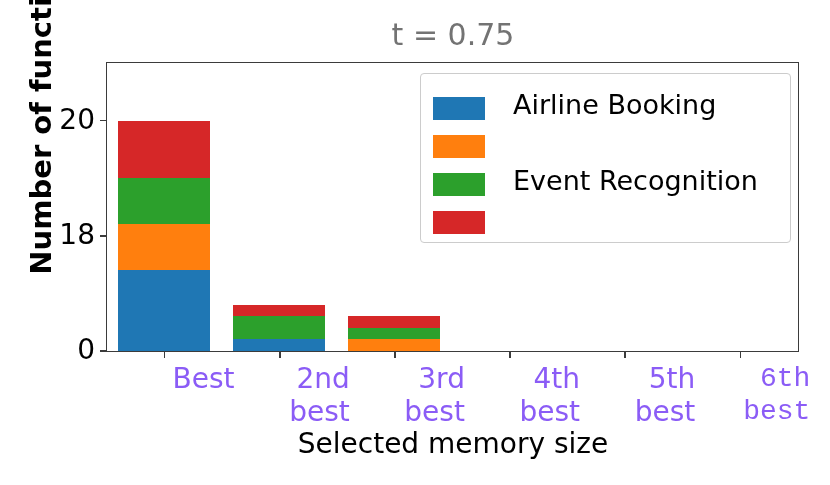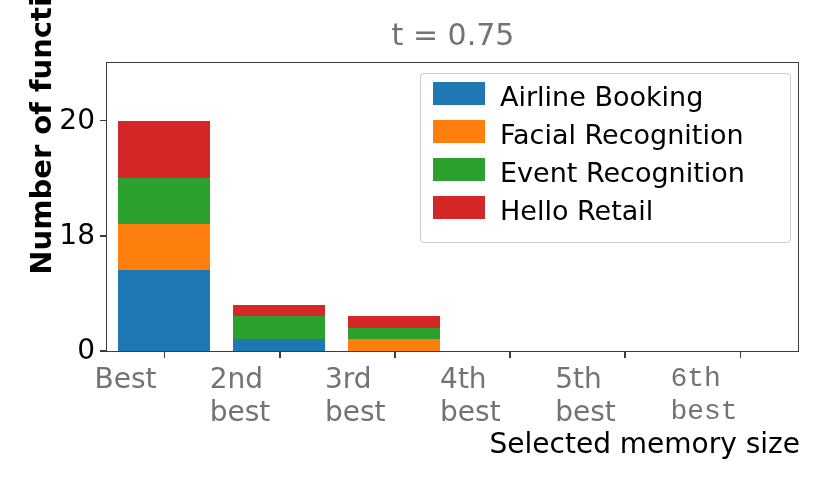--- a/index.html
+++ b/index.html
@@ -108,54 +108,55 @@
     position: absolute;
     width: 1.6px;
     height: 7px;
     background: #3b3b3b;
   }
   .xtick-label {
     position: absolute;
     top: 362px;
     width: 140px;
     margin-left: -70px;
-    text-align: left;
+    text-align: right;
     font-size: 28px;
     line-height: 33px;
-    color: #737373;
+    color: #8b5cf6;
     white-space: pre-line;
   }
   #xlabel {
     position: absolute;
     left: 106px;
     top: 428px;
     width: 694px;
-    text-align: right;
+    text-align: center;
     font-size: 28px;
     line-height: 32px;
     color: #000000;
     white-space: pre;
   }
 
   
   #legend {
     position: absolute;
     left: 420px;
     top: 73px;
     width: 371px;
     box-sizing: border-box;
     background: #ffffff;
     border: 1.2px solid #cccccc;
     border-radius: 4px;
     padding: 8px 12px 8px 12px;
   }
   .legend-row {
     display: flex;
-    align-items: flex-start;
+    align-items: flex-end;
     height: 38px;
+    gap: 13px;
   }
   .legend-swatch {
     width: 52px;
     height: 23px;
     flex: 0 0 auto;
   }
   .legend-text {
     margin-left: 15px;
     font-size: 27px;
     line-height: 30px;
@@ -226,25 +227,23 @@
 
   <div id="xlabel">Selected memory size</div>
 
   <div id="legend">
       <div class="legend-row">
         <div class="legend-swatch" style="background: rgb(31, 119, 180);"></div>
         <div class="legend-text">Airline Booking</div>
       </div>
       <div class="legend-row">
         <div class="legend-swatch" style="background: rgb(255, 127, 14);"></div>
-        <div class="legend-text">Facial Recognition</div>
       </div>
       <div class="legend-row">
         <div class="legend-swatch" style="background: rgb(44, 160, 44);"></div>
         <div class="legend-text">Event Recognition</div>
       </div>
       <div class="legend-row">
         <div class="legend-swatch" style="background: rgb(214, 39, 40);"></div>
-        <div class="legend-text">Hello Retail</div>
       </div>
     </div>
 
 </div>
 
 </body></html>

